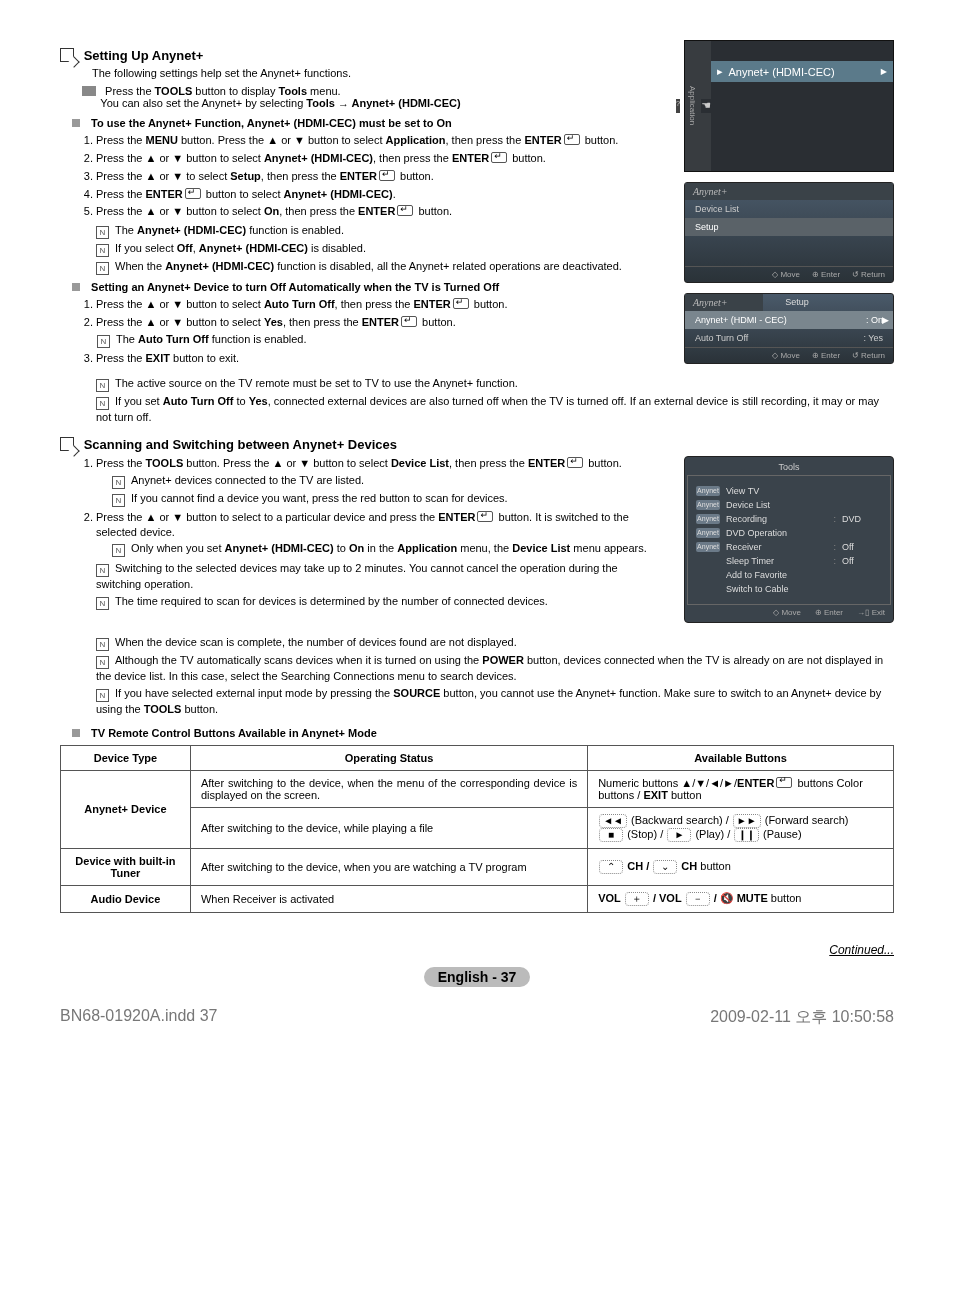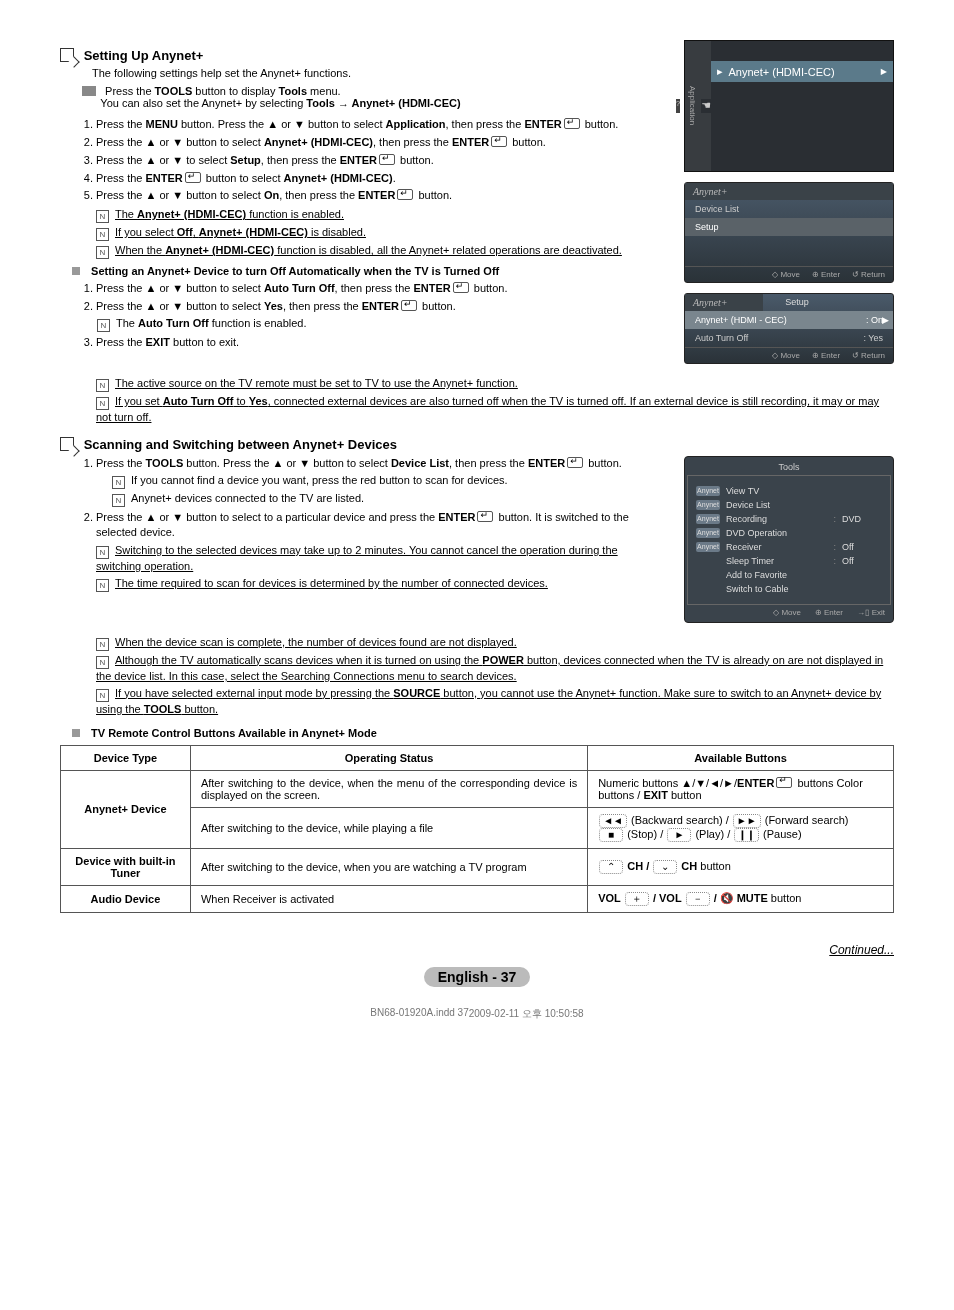--- a/index.html
+++ b/index.html
@@ -63,21 +63,20 @@
     margin: 0 0 4px 36px;
     padding: 0;
   }
   ol.steps > li, ol.steps2 > li {
     margin-bottom: 3px;
     line-height: 1.35;
   }
   .note2 {
     margin: 2px 0 2px 36px;
     line-height: 1.35;
-    text-decoration: underline;
   }
   .note-icon {
     display: inline-block;
     width: 11px; height: 11px;
     border: 1px solid #555;
     color: #555;
     font-size: 8px;
     text-align: center;
     line-height: 11px;
     margin-right: 6px;
@@ -284,43 +283,47 @@
     display: inline-block;
     background: #bbb;
     color: #000;
     padding: 2px 14px;
     border-radius: 10px;
     font-size: 14px;
     font-weight: bold;
   }
   .print-line {
     display: flex;
-    justify-content: center;
+    justify-content: space-between;
     color: #777;
-    font-size: 10px;
+    font-size: 16px;
     margin-top: 20px;
   }
   b { font-weight: bold; }
 </style>
 </head>
 <body>
 
 <div class="two-col">
   <div class="left">
     <div class="section-title">
       <span class="q-icon"></span>
       <span>Setting Up Anynet+</span>
     </div>
     <div class="intro">The following settings help set the Anynet+ functions.</div>
     <div class="tip-box">
       <span class="tip-icon"></span>
       <span>Press the </span><b>TOOLS</b><span> button to display </span><b>Tools</b><span> menu.</span><br>
       &nbsp;&nbsp;&nbsp;&nbsp;&nbsp;&nbsp;<span>You can also set the Anynet+ by selecting </span><b>Tools → Anynet+ (HDMI-CEC)</b>
     </div>
 
+    <div class="subhead">
+      <span class="sq-bullet"></span>
+      <span>To use the Anynet+ Function, Anynet+ (HDMI-CEC) must be set to On</span>
+    </div>
     <ol class="steps">
       <li><span>Press the </span><b>MENU</b><span> button. Press the ▲ or ▼ button to select </span><b>Application</b><span>, then press the </span><b>ENTER</b><span class="enter-glyph"></span><span> button.</span></li>
       <li><span>Press the ▲ or ▼ button to select </span><b>Anynet+ (HDMI-CEC)</b><span>, then press the </span><b>ENTER</b><span class="enter-glyph"></span><span> button.</span></li>
       <li><span>Press the  ▲ or ▼  to select </span><b>Setup</b><span>, then press the </span><b>ENTER</b><span class="enter-glyph"></span><span> button.</span></li>
       <li><span>Press the </span><b>ENTER</b><span class="enter-glyph"></span><span> button to select </span><b>Anynet+ (HDMI-CEC)</b><span>.</span></li>
       <li><span>Press the ▲ or ▼ button to select </span><b>On</b><span>, then press the </span><b>ENTER</b><span class="enter-glyph"></span><span> button.</span></li>
     </ol>
     <div class="note2"><span class="note-icon">N</span><span>The </span><b>Anynet+ (HDMI-CEC)</b><span> function is enabled.</span></div>
     <div class="note2"><span class="note-icon">N</span><span>If you select </span><b>Off</b><span>, </span><b>Anynet+ (HDMI-CEC)</b><span> is disabled.</span></div>
     <div class="note2"><span class="note-icon">N</span><span>When the </span><b>Anynet+ (HDMI-CEC)</b><span> function is disabled, all the Anynet+ related operations are deactivated.</span></div>
@@ -403,25 +406,26 @@
 <div class="section-title" style="margin-top:12px">
   <span class="q-icon"></span>
   <span>Scanning and Switching between Anynet+ Devices</span>
 </div>
 
 <div class="two-col">
   <div class="left">
     <ol class="steps">
       <li>
         <span>Press the </span><b>TOOLS</b><span> button. Press the ▲ or ▼ button to select </span><b>Device List</b><span>, then press the </span><b>ENTER</b><span class="enter-glyph"></span><span> button.</span>
+        <div class="subnote" style="margin-left:16px"><span class="note-icon">N</span><span>Anynet+ devices connected to the TV are listed.</span></div>
         <div class="subnote" style="margin-left:16px"><span class="note-icon">N</span><span>If you cannot find a device you want, press the red button to scan for devices.</span></div>
-        <div class="subnote" style="margin-left:16px"><span class="note-icon">N</span><span>Anynet+ devices connected to the TV are listed.</span></div>
       </li>
       <li>
         <span>Press the ▲ or ▼ button to select to a particular device and press the </span><b>ENTER</b><span class="enter-glyph"></span><span> button. It is switched to the selected device.</span>
+        <div class="subnote" style="margin-left:16px"><span class="note-icon">N</span><span>Only when you set </span><b>Anynet+ (HDMI-CEC)</b><span> to </span><b>On</b><span> in the </span><b>Application</b><span> menu, the </span><b>Device List</b><span> menu appears.</span></div>
       </li>
     </ol>
     <div class="note2"><span class="note-icon">N</span><span>Switching to the selected devices may take up to 2 minutes. You cannot cancel the operation during the switching operation.</span></div>
     <div class="note2"><span class="note-icon">N</span><span>The time required to scan for devices is determined by the number of connected devices.</span></div>
   </div>
   <div class="right">
 
     <div class="tools-menu">
       <div class="tools-title">Tools</div>
       <div class="tools-inner" id="tools-rows">

